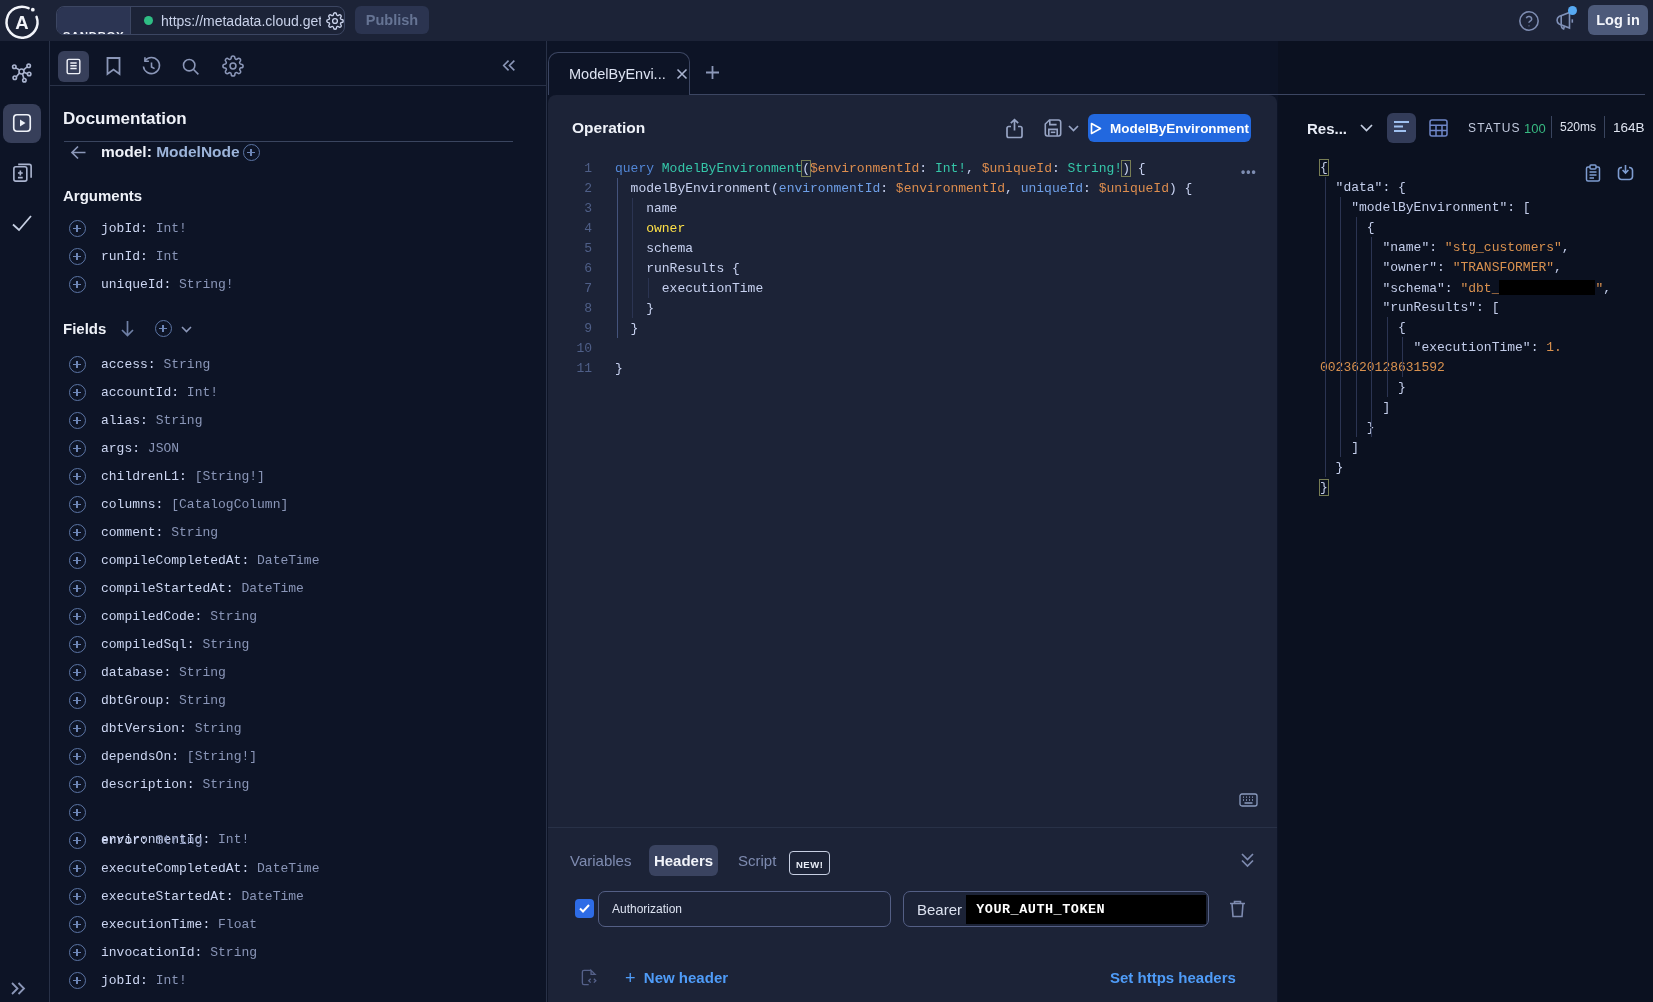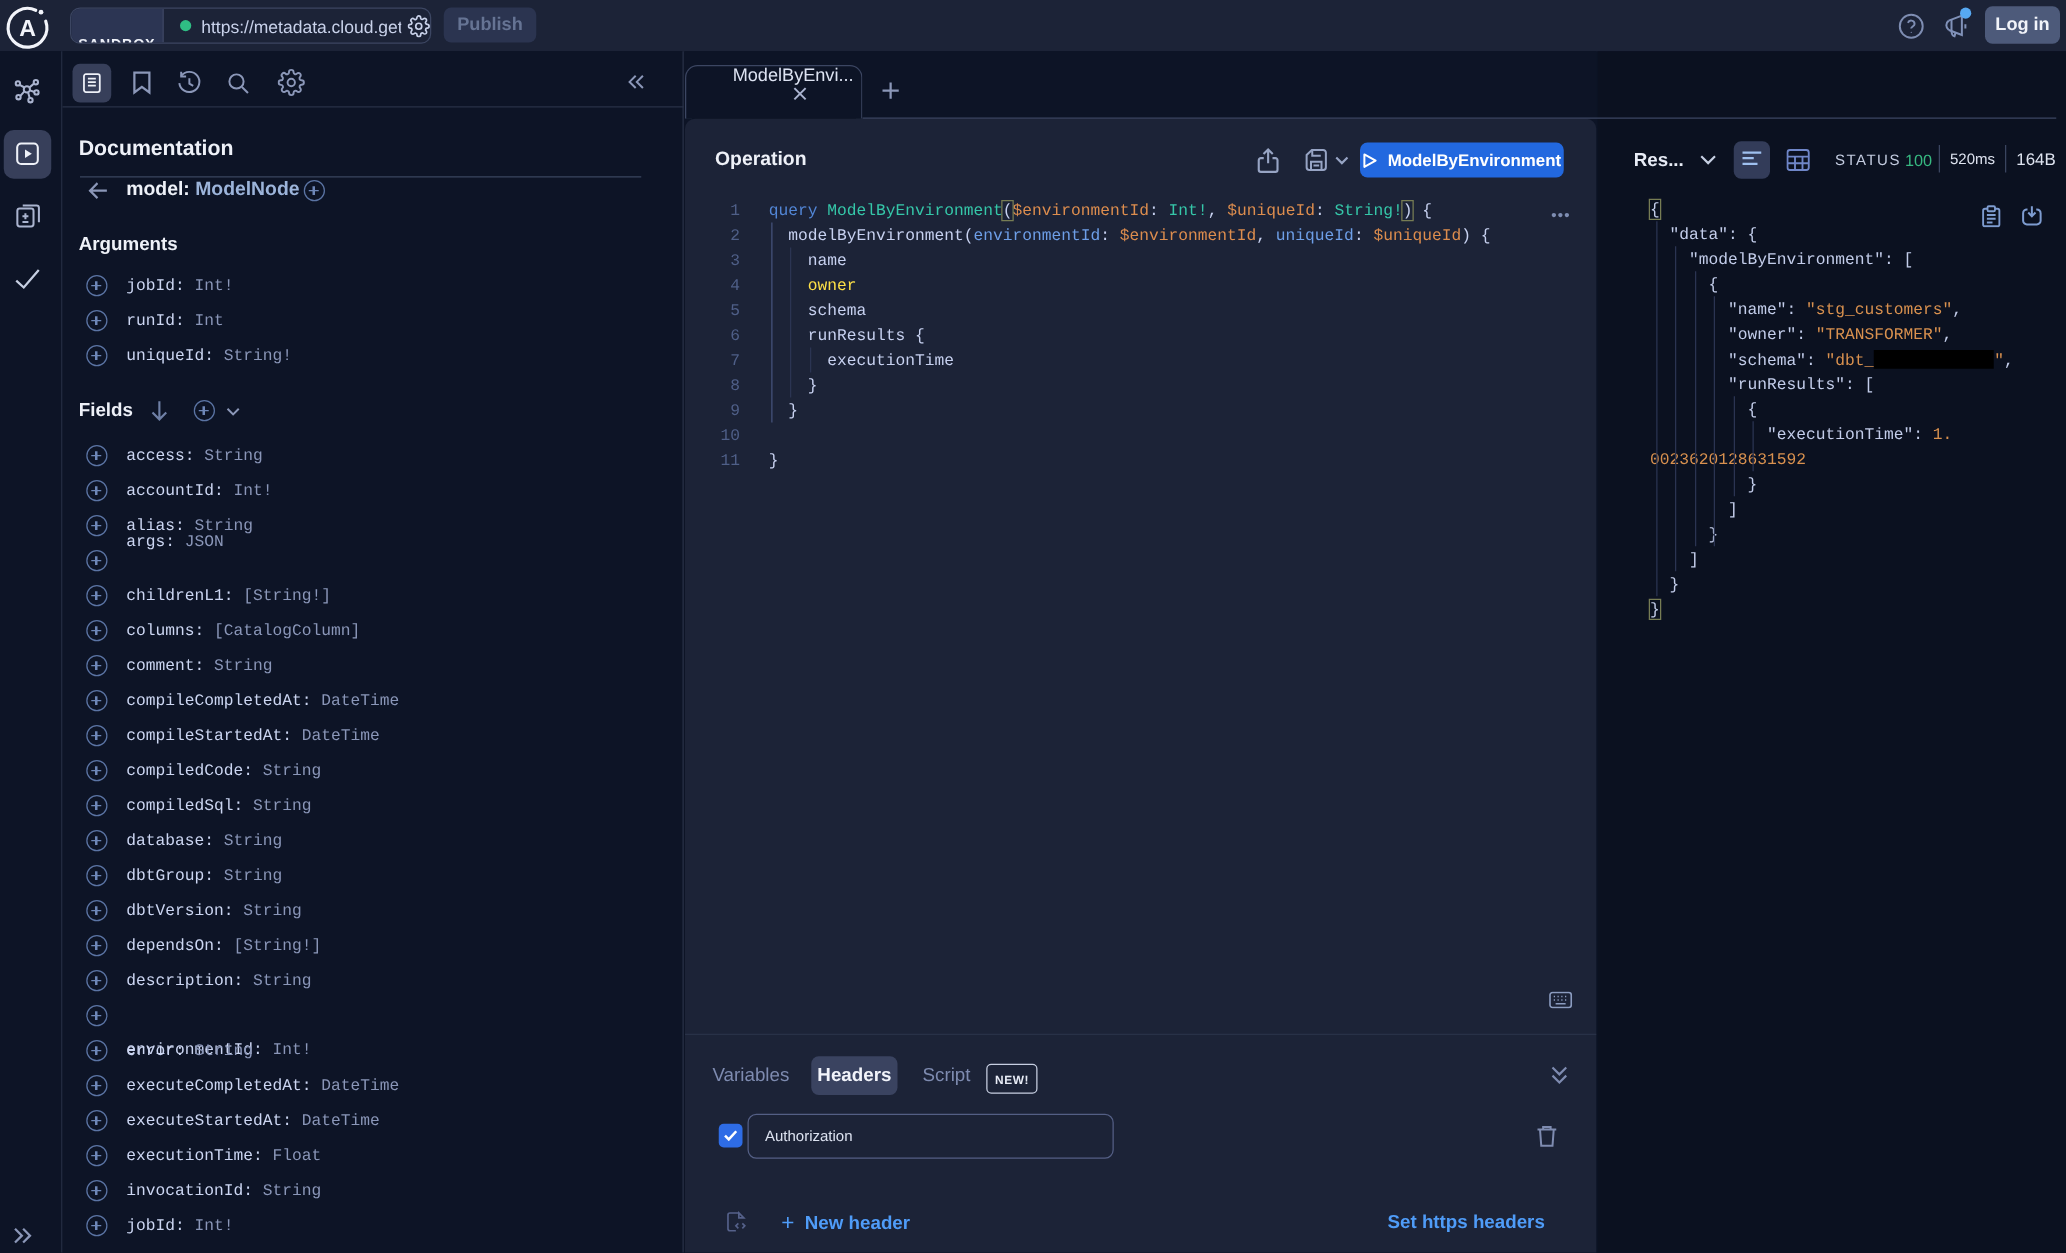--- a/index.html
+++ b/index.html
@@ -131,21 +131,21 @@
   <div class="abs mono" style="left:101px;top:249px;"><span style="color:#ccd6f2;">runId:</span> <span style="color:#8a96b8;">Int</span></div>
       <div class="abs plusbtn" style="left:69px;top:276px;"></div>
   <div class="abs mono" style="left:101px;top:277px;"><span style="color:#ccd6f2;">uniqueId:</span> <span style="color:#8a96b8;">String!</span></div>
       <div class="abs plusbtn" style="left:69px;top:356px;"></div>
   <div class="abs mono" style="left:101px;top:357px;"><span style="color:#ccd6f2;">access:</span> <span style="color:#8a96b8;">String</span></div>
       <div class="abs plusbtn" style="left:69px;top:384px;"></div>
   <div class="abs mono" style="left:101px;top:385px;"><span style="color:#ccd6f2;">accountId:</span> <span style="color:#8a96b8;">Int!</span></div>
       <div class="abs plusbtn" style="left:69px;top:412px;"></div>
   <div class="abs mono" style="left:101px;top:413px;"><span style="color:#ccd6f2;">alias:</span> <span style="color:#8a96b8;">String</span></div>
       <div class="abs plusbtn" style="left:69px;top:440px;"></div>
-  <div class="abs mono" style="left:101px;top:426px;"><span style="color:#ccd6f2;">args:</span> <span style="color:#8a96b8;">JSON</span></div>
+  <div class="abs mono" style="left:101px;top:441px;"><span style="color:#ccd6f2;">args:</span> <span style="color:#8a96b8;">JSON</span></div>
       <div class="abs plusbtn" style="left:69px;top:468px;"></div>
   <div class="abs mono" style="left:101px;top:469px;"><span style="color:#ccd6f2;">childrenL1:</span> <span style="color:#8a96b8;">[String!]</span></div>
       <div class="abs plusbtn" style="left:69px;top:496px;"></div>
   <div class="abs mono" style="left:101px;top:497px;"><span style="color:#ccd6f2;">columns:</span> <span style="color:#8a96b8;">[CatalogColumn]</span></div>
       <div class="abs plusbtn" style="left:69px;top:524px;"></div>
   <div class="abs mono" style="left:101px;top:525px;"><span style="color:#ccd6f2;">comment:</span> <span style="color:#8a96b8;">String</span></div>
       <div class="abs plusbtn" style="left:69px;top:552px;"></div>
   <div class="abs mono" style="left:101px;top:553px;"><span style="color:#ccd6f2;">compileCompletedAt:</span> <span style="color:#8a96b8;">DateTime</span></div>
       <div class="abs plusbtn" style="left:69px;top:580px;"></div>
   <div class="abs mono" style="left:101px;top:581px;"><span style="color:#ccd6f2;">compileStartedAt:</span> <span style="color:#8a96b8;">DateTime</span></div>
@@ -182,21 +182,21 @@
   <div class="abs" style="left:63px;top:320px;font-size:15px;font-weight:bold;color:#eef1f8;">Fields</div>
   <svg class="abs" style="left:120px;top:320px;" width="15" height="17" viewBox="0 0 15 17" fill="none" stroke="#6f80a6" stroke-width="1.7">
     <path d="M7.5 1 V 14.5 M2 10 l5.5 5.5 L13 10"></path>
   </svg>
   <div class="abs plusbtn" style="left:155px;top:320px;"></div>
   <svg class="abs" style="left:181px;top:326px;" width="11" height="7" viewBox="0 0 11 7" fill="none" stroke="#8b97b8" stroke-width="1.6">
     <path d="M1 1 l4.5 4.5 L10 1"></path>
   </svg>
 
   <div class="abs" style="left:548px;top:41px;width:729px;height:54px;background:#0d1426;"></div>
-  <div class="abs" style="left:548px;top:52px;width:142px;height:43px;border:1px solid #3c4662;border-bottom:none;border-radius:10px 10px 0 0;display:flex;align-items:center;padding-left:31px;flex-direction:column;">
+  <div class="abs" style="left:548px;top:52px;width:142px;height:43px;border:1px solid #3c4662;border-bottom:none;border-radius:10px 10px 0 0;display:flex;align-items:center;padding-left:20px;">
     <span style="font-size:14.5px;color:#dde3f2;">ModelByEnvi...</span>
     <svg style="margin-left:10px;" width="12" height="12" viewBox="0 0 12 12" fill="none" stroke="#aab4d0" stroke-width="1.6">
         <path d="M1.5 1.5 L10.5 10.5 M10.5 1.5 L1.5 10.5"></path>
       </svg>
   </div>
   <div class="abs" style="left:690px;top:94px;width:955px;height:1px;background:#3c4662;z-index:6;"></div>
   <svg class="abs" style="left:705px;top:65px;" width="15" height="15" viewBox="0 0 15 15" fill="none" stroke="#8b97b8" stroke-width="1.8">
     <path d="M7.5 1 V14 M1 7.5 H14"></path>
   </svg>
 
@@ -273,20 +273,26 @@
   </svg>
 
   <div class="abs" style="left:575px;top:899px;width:19px;height:19px;background:#2e6ce6;border-radius:4px;display:flex;align-items:center;justify-content:center;">
     <svg width="11" height="9" viewBox="0 0 11 9" fill="none" stroke="#fff" stroke-width="2">
         <path d="M1 4.5 L4 7.5 L10 1"></path>
       </svg>
   </div>
   <div class="abs" style="left:598px;top:891px;width:293px;height:36px;border:1px solid #545f85;border-radius:7px;display:flex;align-items:center;padding-left:13px;">
     <span style="font-size:12px;color:#dce2f0;">Authorization</span>
   </div>
+  <div class="abs" style="left:903px;top:891px;width:306px;height:36px;border:1px solid #545f85;border-radius:7px;display:flex;align-items:center;padding-left:13px;">
+    <span style="font-size:15px;color:#dce2f0;">Bearer&nbsp;</span>
+    <div style="background:#000;height:29px;flex:1;margin-right:2px;display:flex;align-items:center;padding-left:10px;">
+      <span class="mono" style="font-weight:bold;color:#fff;font-size:13.5px;letter-spacing:.5px;">YOUR_AUTH_TOKEN</span>
+    </div>
+  </div>
   <svg class="abs" style="left:1229px;top:899px;" width="17" height="19" viewBox="0 0 17 19" fill="none" stroke="#7e8bb0" stroke-width="1.6">
     <path d="M1 4.5 h15 M5.5 4.5 V 2.5 h6 v2 M3 4.5 l1 13 h9 l1 -13"></path>
   </svg>
 
   <svg class="abs" style="left:580px;top:968px;" width="19" height="19" viewBox="0 0 24 24" fill="none" stroke="#55618a" stroke-width="1.7">
     <path d="M14 3 H5 a2 2 0 0 0 -2 2 v14 a2 2 0 0 0 2 2 h6"></path>
     <path d="M14 3 l5 5 h-5 z"></path>
     <path d="M13.5 13.5 l-2.5 2.5 2.5 2.5 M17.5 13.5 l2.5 2.5 -2.5 2.5"></path>
   </svg>
   <div class="abs" style="left:625px;top:968px;color:#4f9cf8;font-size:15px;">

